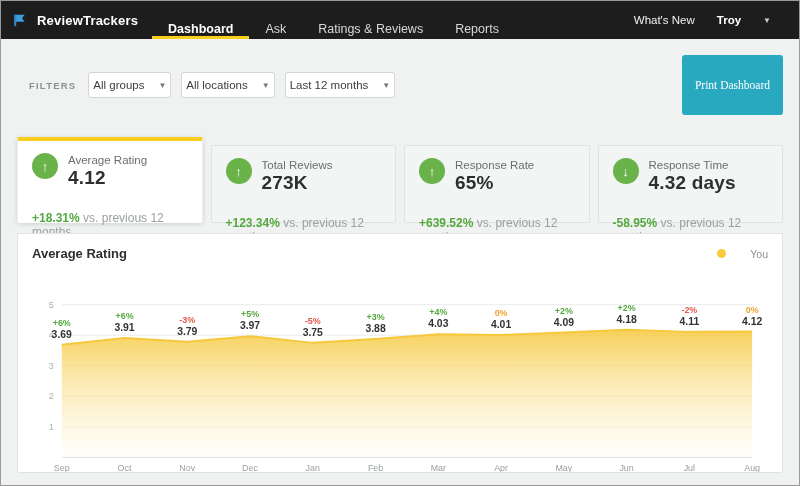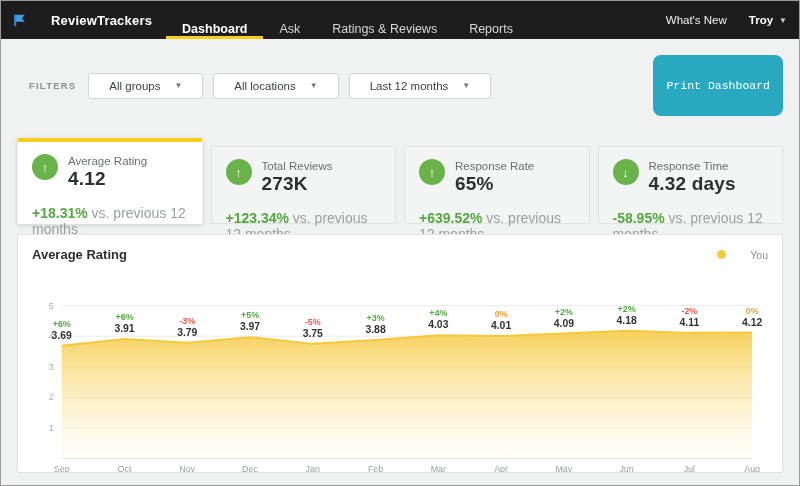--- a/index.html
+++ b/index.html
@@ -2,47 +2,47 @@
 <html><head>
 <meta charset="utf-8">
 <style>
   * { margin:0; padding:0; box-sizing:border-box; }
   html,body { width:800px; height:486px; }
   body { font-family:"Liberation Sans", sans-serif; background:#fff; overflow:hidden; }
   .page { width:800px; height:486px; border:1px solid #9a9a9a; background:#f0f1f1; display:flex; flex-direction:column; }
 
   
   .nav { height:38px; background:#1d1d1d; display:flex; align-items:stretch; color:#fff; flex-shrink:0; }
-  .brand { display:flex; align-items:center; gap:20px; padding:0 14px 0 12px; }
+  .brand { display:flex; align-items:center; gap:6px; padding:0 14px 0 12px; }
   .brand-icon { width:18px; height:14px; display:inline-block; }
   .brand-name { font-size:13px; font-weight:bold; color:#fff; letter-spacing:.2px; }
   .nav-items { display:flex; align-items:stretch; }
   .nav-item { display:flex; align-items:flex-end; padding:0 16px; font-size:12.5px; color:#d8d8d8; cursor:pointer; border-bottom:3px solid transparent; border-top:3px solid transparent; }
   .nav-item.active { color:#fff; border-bottom-color:#f8cd1c; font-weight:bold; }
-  .nav-right { margin-left:auto; display:flex; align-items:center; gap:22px; padding-right:12px; }
+  .nav-right { margin-left:auto; display:flex; align-items:center; gap:22px; padding-right:28px; }
   .nav-link { font-size:11.5px; color:#f1f1f1; cursor:pointer; }
-  .nav-user { font-size:11.5px; color:#fff; font-weight:bold; cursor:pointer; display:flex; align-items:center; gap:6px; }
+  .nav-user { font-size:11.5px; color:#fff; font-weight:bold; cursor:pointer; display:flex; align-items:center; gap:22px; }
   .chev { font-size:8px; color:#ccc; }
 
   
   .filters { display:flex; align-items:center; margin:16px 16px 0 28px; gap:10px; flex-shrink:0; }
   .filters-label { font-size:9.5px; letter-spacing:1.2px; color:#8b9090; font-weight:bold; margin-right:2px; }
-  .dropdown { background:#fff; border:1px solid #d2d6d6; border-radius:3px; padding:6px 20px; font-size:11.5px; color:#3c4040; display:flex; align-items:center; gap:14px; cursor:pointer; }
+  .dropdown { background:#fff; border:1px solid #d2d6d6; border-radius:3px; padding:6px 4px; font-size:11.5px; color:#3c4040; display:flex; align-items:center; gap:14px; cursor:pointer; }
   .dropdown .chev { color:#777; }
-  .print-btn { margin-left:auto; background:#28a9c0; color:#fff; border:none; border-radius:8px; font-size:11.5px; padding:24px 13px; cursor:pointer; font-family:Liberation Mono, monospace; }
+  .print-btn { margin-left:auto; background:#28a9c0; color:#fff; border:none; border-radius:3px; font-size:11.5px; padding:24px 13px; cursor:pointer; font-family:Liberation Serif, serif; }
 
   
   .kpi-row { display:flex; align-items:flex-end; gap:8px; margin:22px 16px 0 16px; flex-shrink:0; }
   .kpi-card { flex:1; background:#f3f4f4; border:1px solid #e1e3e3; border-radius:2px; padding:12px 14px 10px 14px; height:78px; cursor:pointer; }
   .kpi-card.active { background:#fff; border-top:4px solid #f8cd1c; height:86px; box-shadow:0 1px 5px rgba(0,0,0,.14); border-left-color:#eee; border-right-color:#eee; border-bottom:none; }
   .kpi-head { display:flex; align-items:flex-start; gap:10px; }
   .kpi-arrow { width:26px; height:26px; border-radius:50%; background:#6ab34a; color:#fff; font-size:13px; font-weight:bold; display:flex; align-items:center; justify-content:center; flex-shrink:0; }
   .kpi-title { font-size:11.5px; color:#6a6f6f; padding-top:1px; }
   .kpi-value { font-size:19px; font-weight:bold; color:#2d3030; margin-top:1px; letter-spacing:.2px; }
-  .kpi-sub { margin-top:15px; font-size:14px; color:#9aa0a0; }
+  .kpi-sub { margin-top:22px; font-size:12px; color:#9aa0a0; }
   .kpi-change { color:#53a93f; font-weight:bold; }
 
   
   .panel { background:#fff; border:1px solid #e1e3e3; border-radius:2px; margin:10px 16px 12px 16px; padding:12px 14px 4px 14px; flex:1; overflow:hidden; }
   .panel-head { display:flex; align-items:center; justify-content:space-between; margin-bottom:4px; }
   .panel-title { font-size:13px; font-weight:bold; color:#2d3030; }
   .legend { display:flex; align-items:center; gap:24px; font-size:10.5px; color:#8b9090; }
   .legend-dot { width:9px; height:9px; border-radius:50%; background:#f8cb3f; display:inline-block; }
   #chart-svg { display:block; width:100%; }
 </style>

